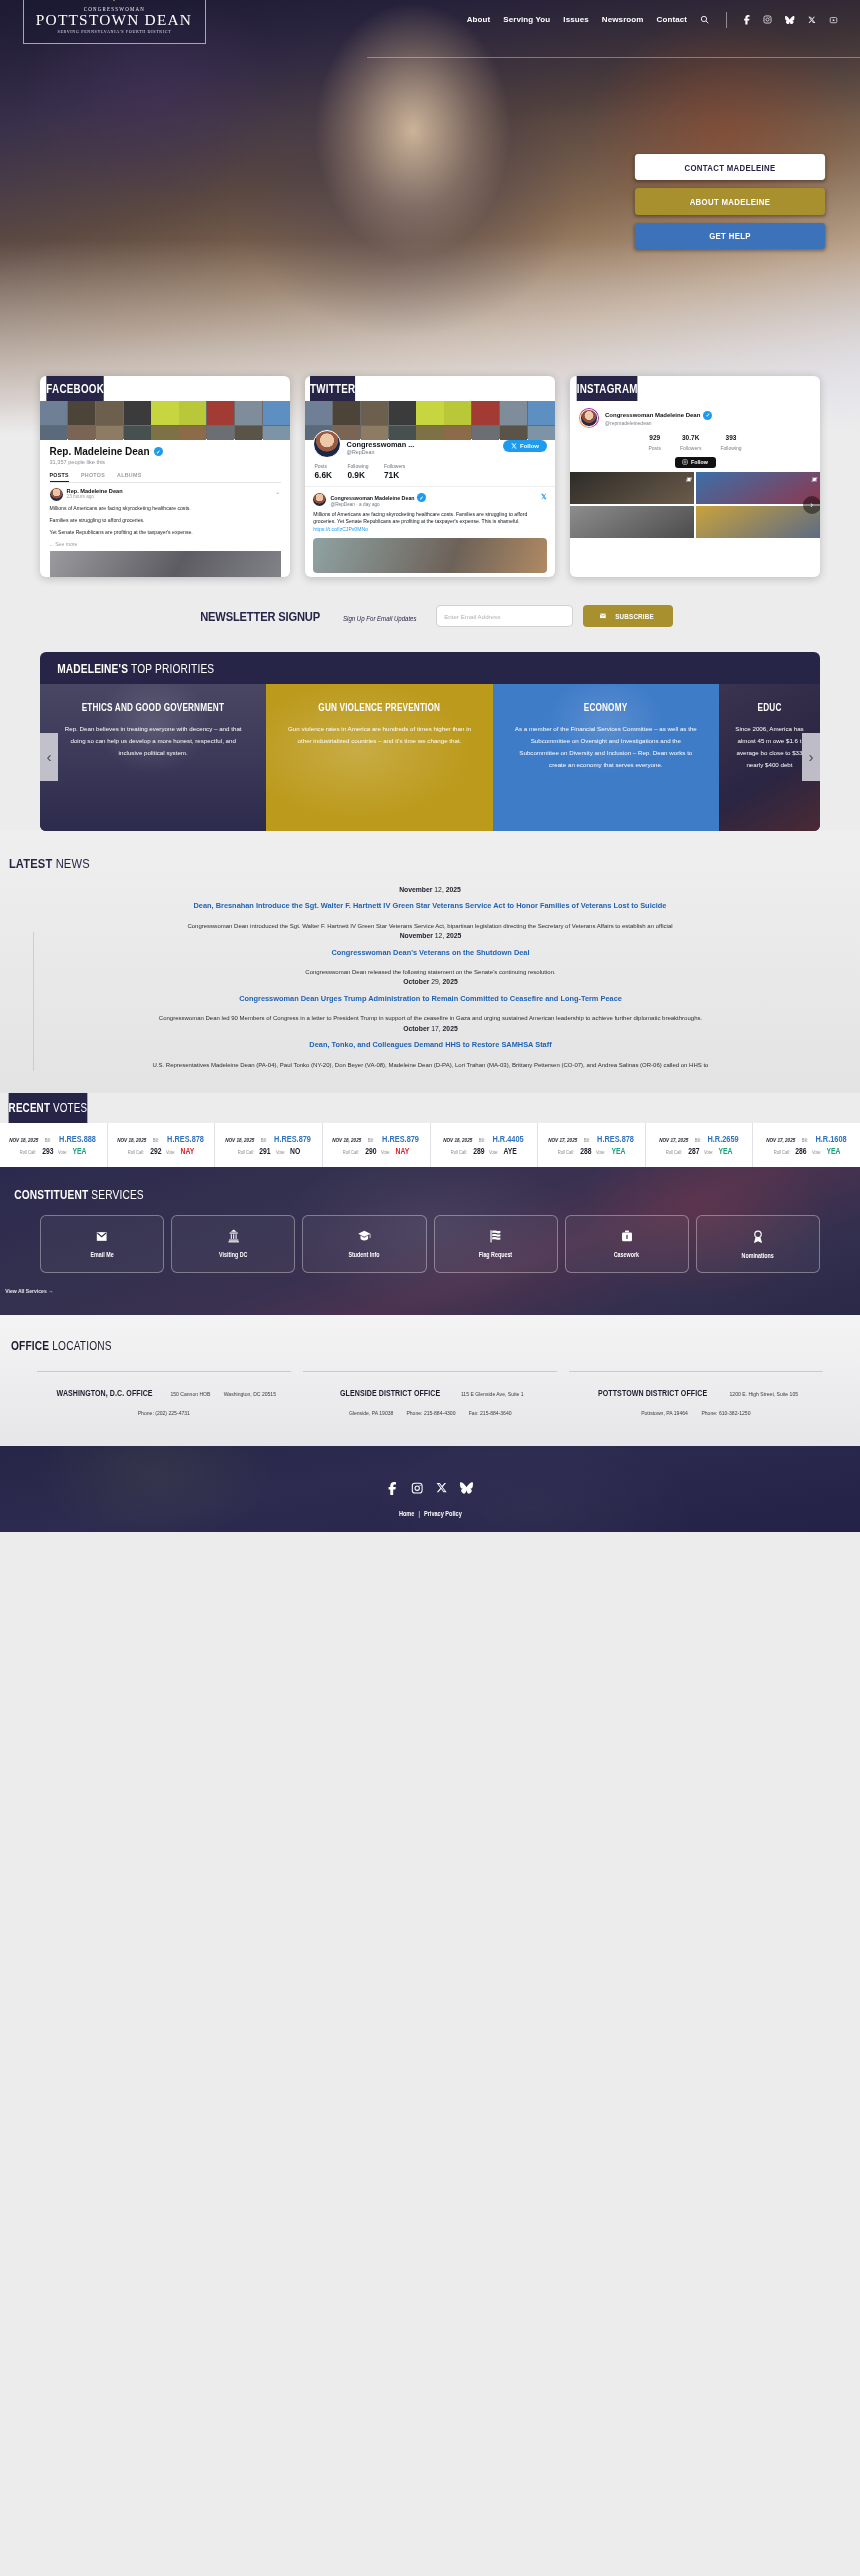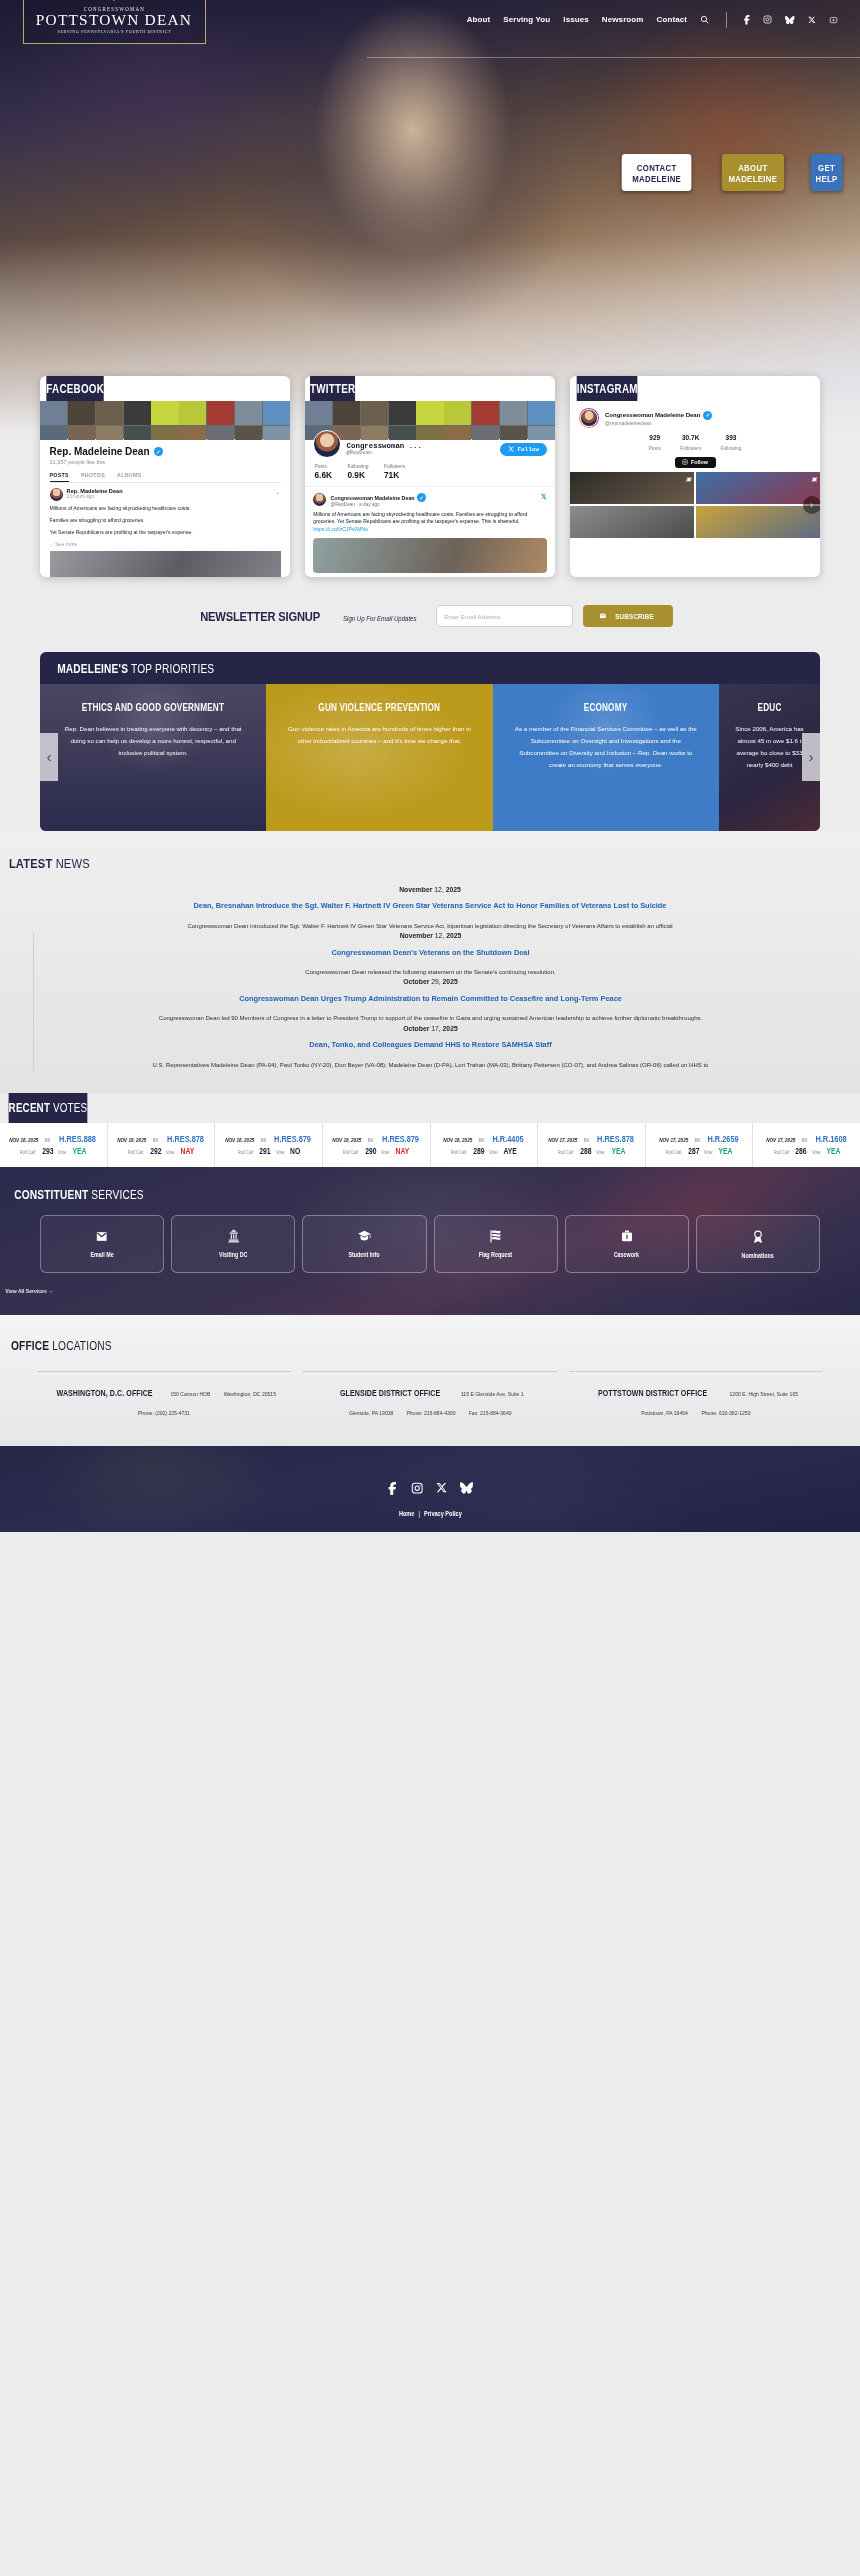--- a/index.html
+++ b/index.html
@@ -22,21 +22,21 @@
   .logo-badge:before{content:"";position:absolute;top:-9.5px;left:50%;margin-left:-5.3px;width:10.6px;height:13px;
       background:#c9b97c;clip-path:polygon(0 0,100% 0,100% 62%,50% 100%,0 62%);}
   .logo-k1{font-family:"Liberation Serif",serif;font-size:6px;letter-spacing:1.5px;color:#efeaf4;}
   .logo-k2{font-family:"Liberation Serif",serif;font-size:15.4px;letter-spacing:1.2px;color:#fff;line-height:1.1;}
   .logo-k3{font-family:"Liberation Serif",serif;font-size:5px;letter-spacing:0.8px;color:#e2dbe8;}
   .nav{margin-left:auto;display:flex;align-items:center;gap:13px;}
   .nav a{color:#fff;font-size:8px;font-weight:700;text-decoration:none;letter-spacing:0.1px;}
   .nav .divider{width:0.6px;height:15.4px;background:rgba(255,255,255,.45);margin:0 3.5px;}
   .nav .ico{color:#fff;display:flex;align-items:center;}
   .hero-rule{position:absolute;left:367px;right:0;top:57px;height:0.6px;background:rgba(255,255,255,.35);z-index:4;}
-  .cta{position:absolute;right:14px;top:154px;z-index:6;display:flex;flex-direction:row;gap:16px;width:232px;}
+  .cta{position:absolute;right:14px;top:154px;z-index:6;display:flex;flex-direction:column;gap:8px;width:232px;}
   .cta a{display:block;text-align:center;padding:7.7px 0;border-radius:4.1px;font-size:9.5px;font-weight:700;
         letter-spacing:0.4px;text-decoration:none;box-shadow:0 1.2px 4.1px rgba(0,0,0,.35);}
   .cta .c1{background:#fff;color:#26234a;}
   .cta .c2{background:#a8902e;color:#fff;}
   .cta .c3{background:#3b72ba;color:#fff;}
 
   
   .social-wrap{position:relative;margin-top:-59px;z-index:8;display:flex;gap:15px;padding:0 40px;align-items:flex-start;}
   .scard{flex:1;background:#fff;border-radius:6px;overflow:hidden;box-shadow:0 1.8px 8.3px rgba(0,0,0,.2);height:201px;}
   .scard-head{background:#262547;color:#fff;text-align:center;padding:6px 0 5.3px;font-size:12px;font-weight:700;letter-spacing:0.3px;}
@@ -55,21 +55,21 @@
   .av{width:13px;height:13px;border-radius:50%;flex:0 0 13px;
       background:radial-gradient(circle at 50% 34%,#e9c7a6 0 34%,#8e4f3c 36% 56%,#1f2a4a 58%);}
   .fb-pname{font-size:5.6px;font-weight:700;color:#111;}
   .fb-ptime{font-size:4.7px;color:#9b9ba4;}
   .chev{margin-left:auto;color:#9b9ba4;font-size:6.5px;}
   .fb-text{font-size:5.1px;color:#222;line-height:1.55;margin-top:3.5px;}
   .fb-text p{margin-bottom:4.1px;}
   .fb-more{color:#9b9ba4;}
   .fb-img{height:33px;margin-top:2.4px;background:linear-gradient(120deg,#9a9a9f,#5c5c62 55%,#83838a);}
 
-  .tw-head{display:flex;align-items:center;padding:0 8.3px;margin-top:-9.5px;font-family:Liberation Mono, monospace;}
+  .tw-head{display:flex;align-items:flex-start;padding:0 8.3px;margin-top:-9.5px;}
   .tw-av{width:28px;height:28px;border-radius:50%;border:1.8px solid #fff;flex:0 0 28px;
       background:radial-gradient(circle at 50% 36%,#ecc9a8 0 32%,#9a5a42 34% 52%,#1b2746 54%);}
   .tw-nm{flex:1;padding-left:5.3px;padding-top:10.6px;}
   .tw-nm b{font-size:7.4px;color:#0f1419;display:block;}
   .tw-nm s{font-size:5.3px;color:#70767c;text-decoration:none;display:block;}
   .tw-follow{margin-top:10.6px;background:#1d9bf0;color:#fff;border-radius:24px;padding:3px 7.7px;font-size:6px;
       font-weight:700;display:flex;align-items:center;gap:3.5px;}
   .tw-stats{display:flex;gap:15.4px;padding:5.3px 9.5px 6px;border-bottom:0.6px solid #eceef0;}
   .tw-stats div span{display:block;font-size:5px;color:#70767c;}
   .tw-stats div b{font-size:8.3px;color:#0f1419;}

